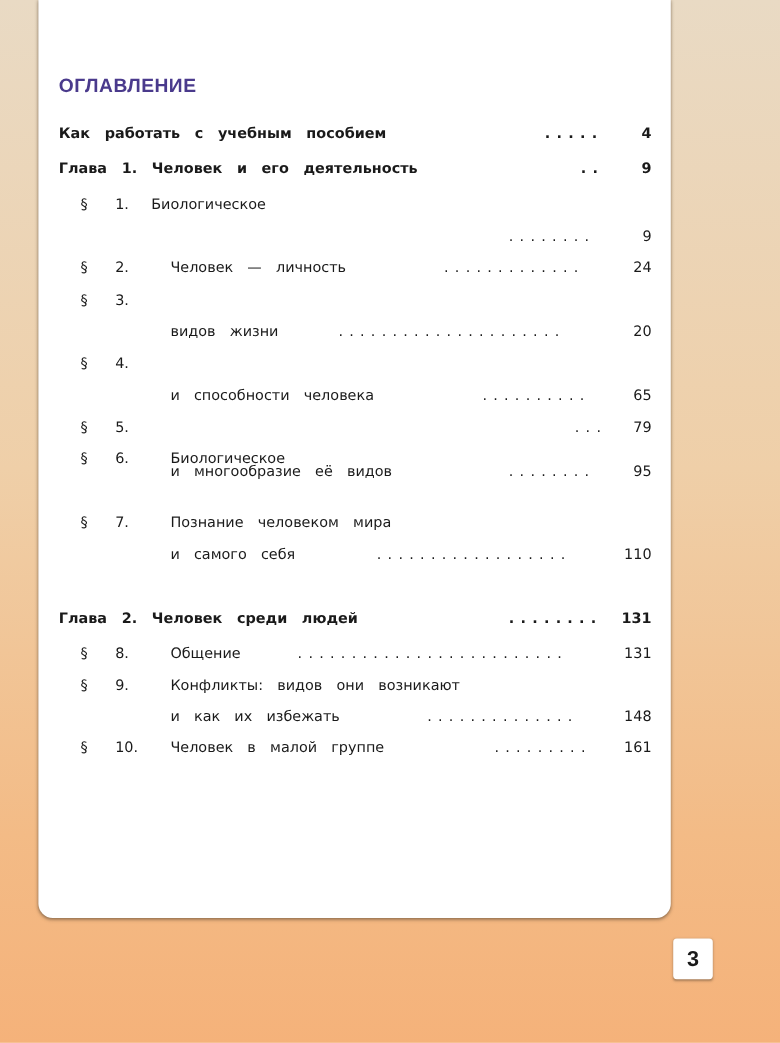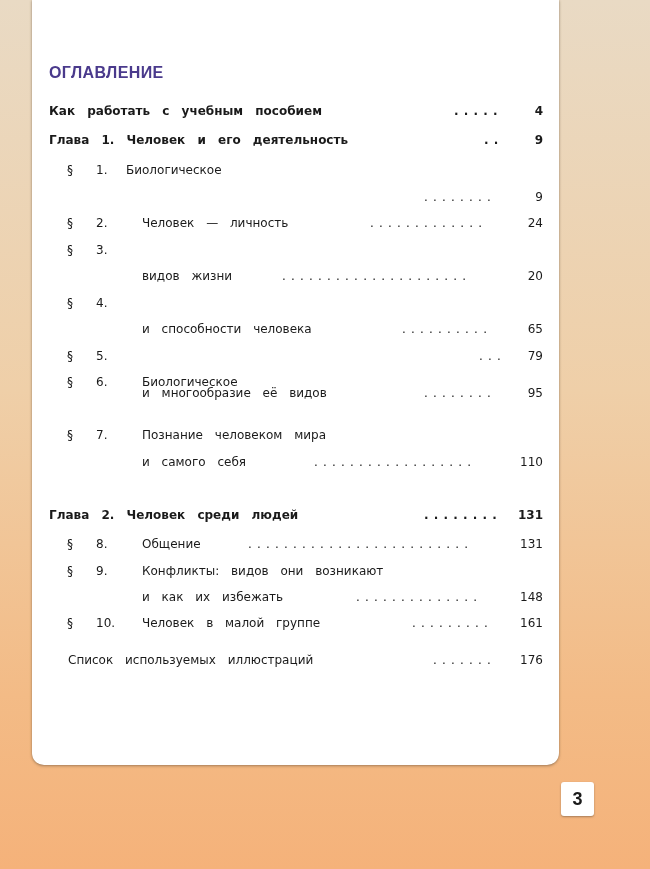--- a/index.html
+++ b/index.html
@@ -152,20 +152,15 @@
   </div>
 
   <div class="row" style="top:610px">
     <span class="sec">§</span>
     <span class="num">10.</span>
     <span class="text wide" style="left:110px">Человек в малой группе</span>
     <span class="lead" style="left:380px">.........</span>
     <span class="page">161</span>
   </div>
 
-  <div class="row" style="top:647px">
-    <span class="text wide" style="left:36px">Список используемых иллюстраций</span>
-    <span class="lead" style="left:401px">.......</span>
-    <span class="page">176</span>
-  </div>
 </div>
 
 <div class="pgbox">3</div>
 
 </body></html>

